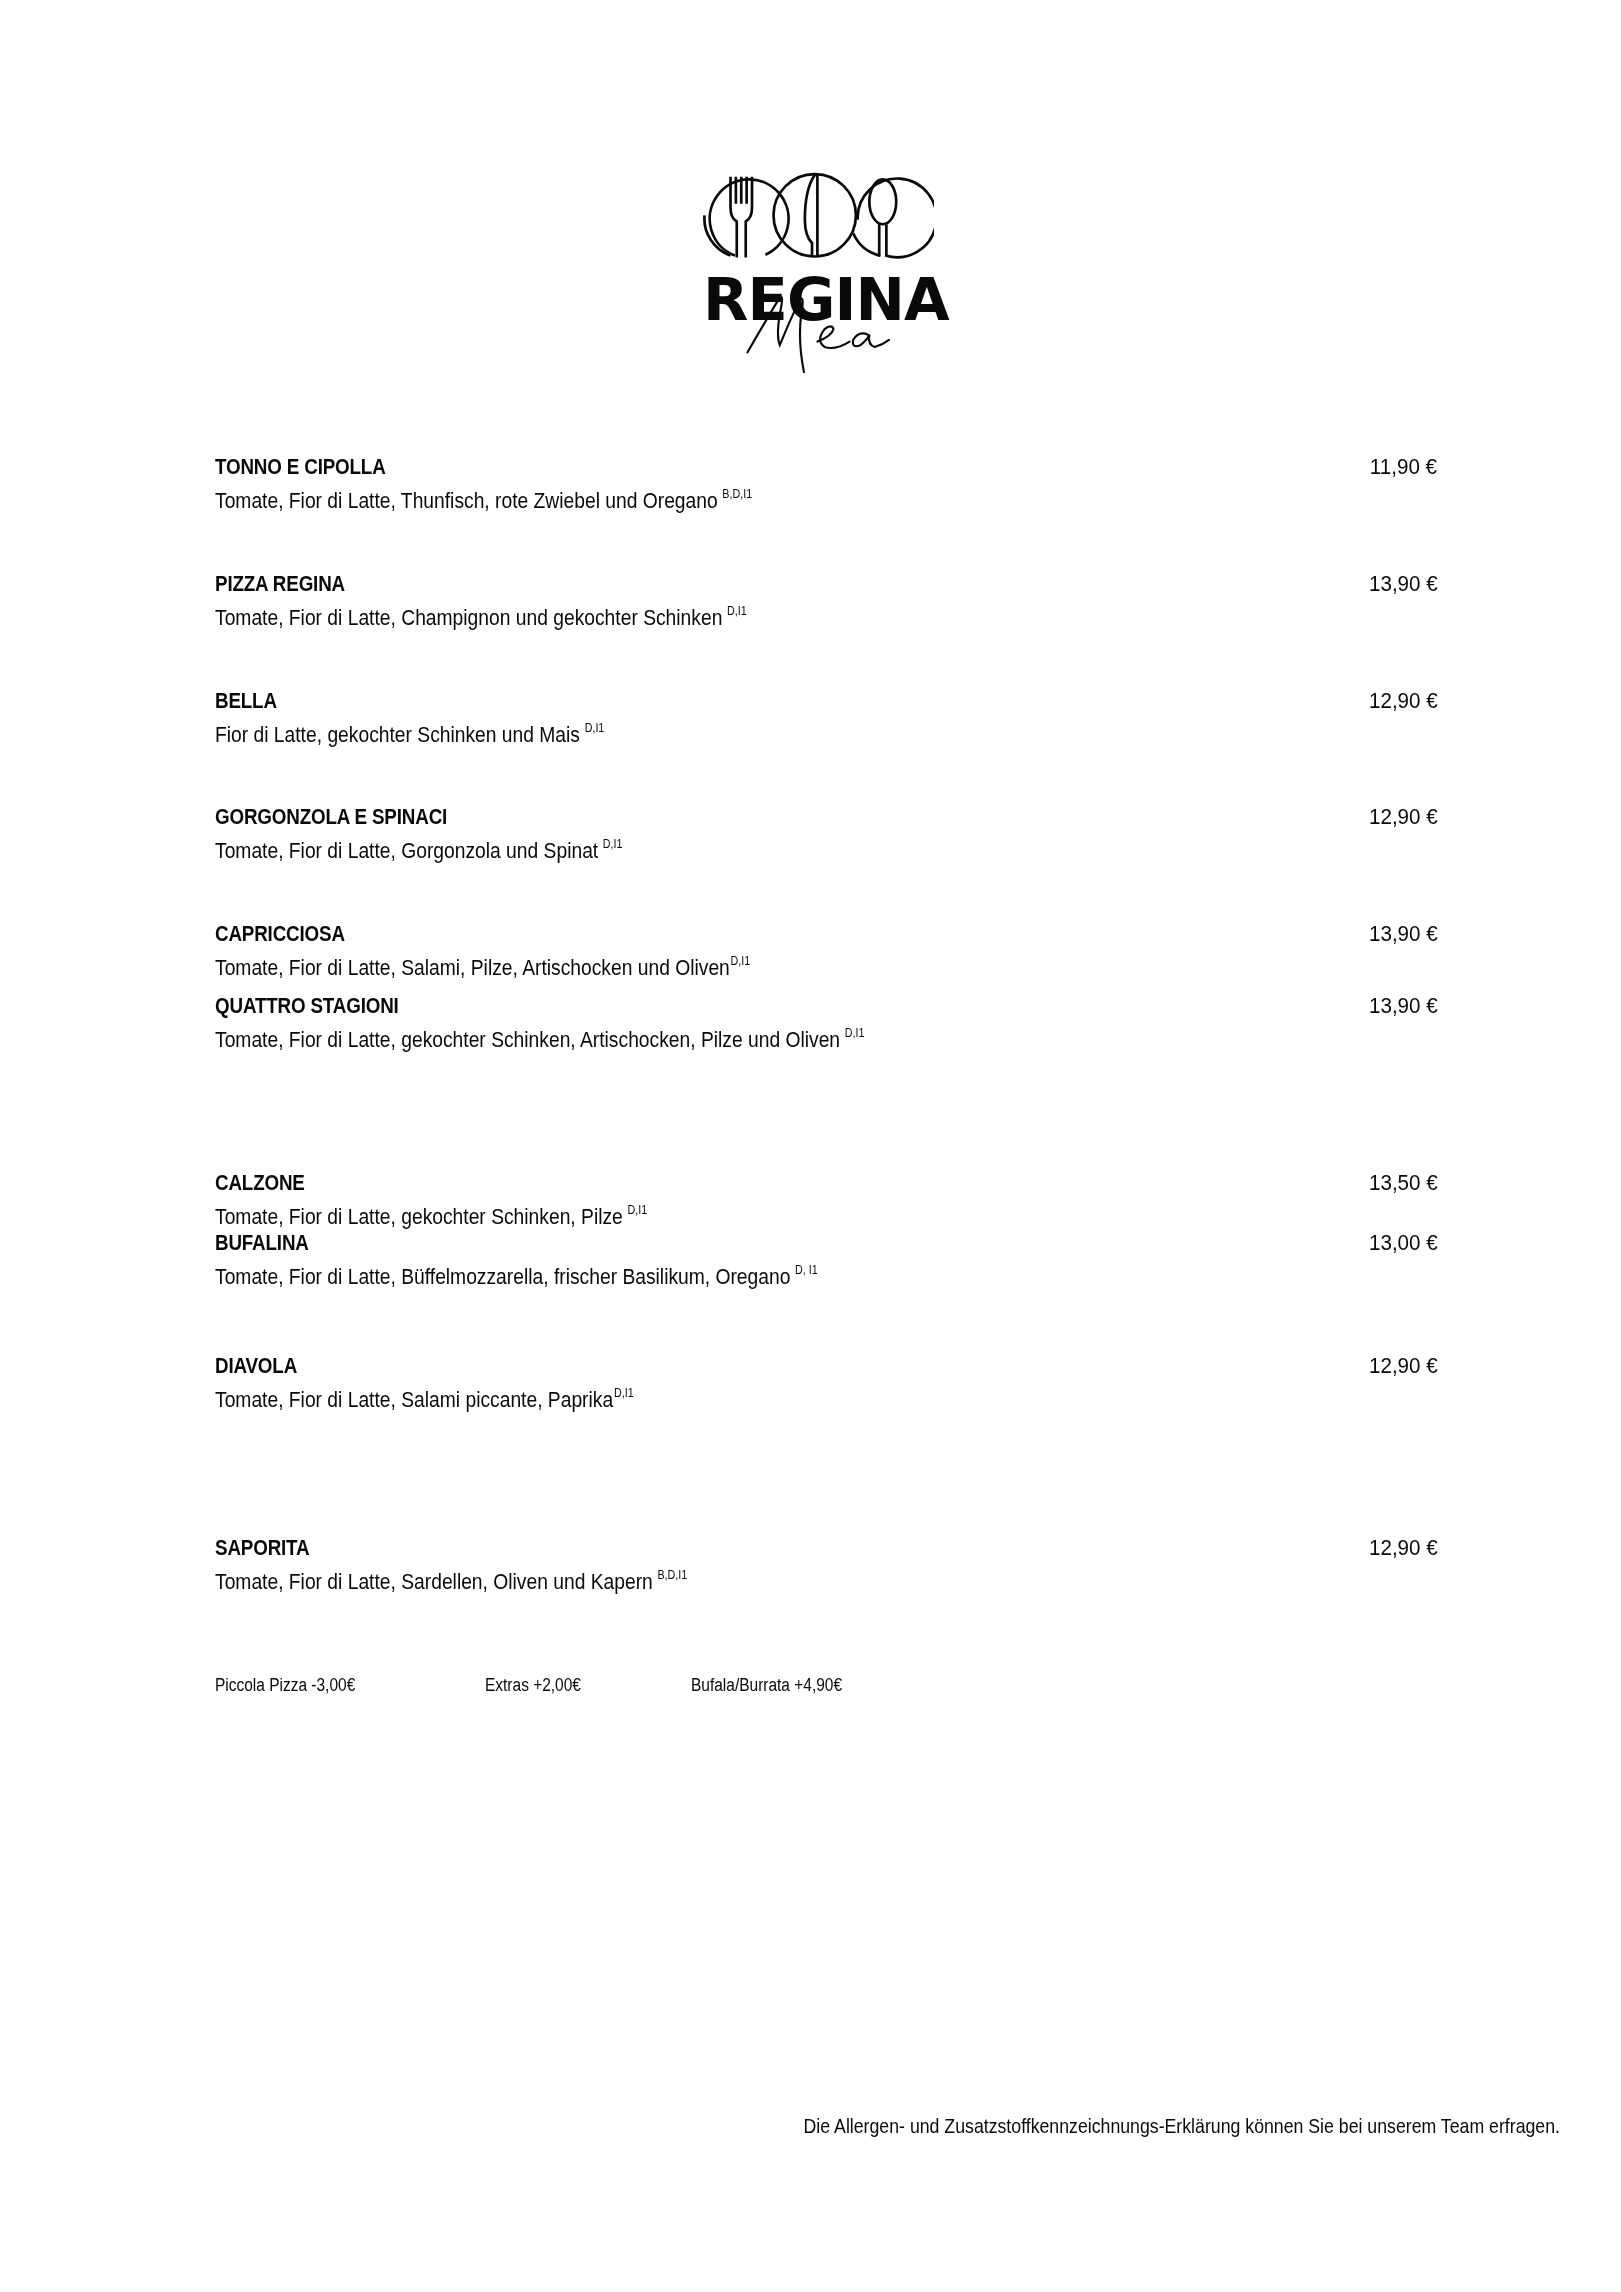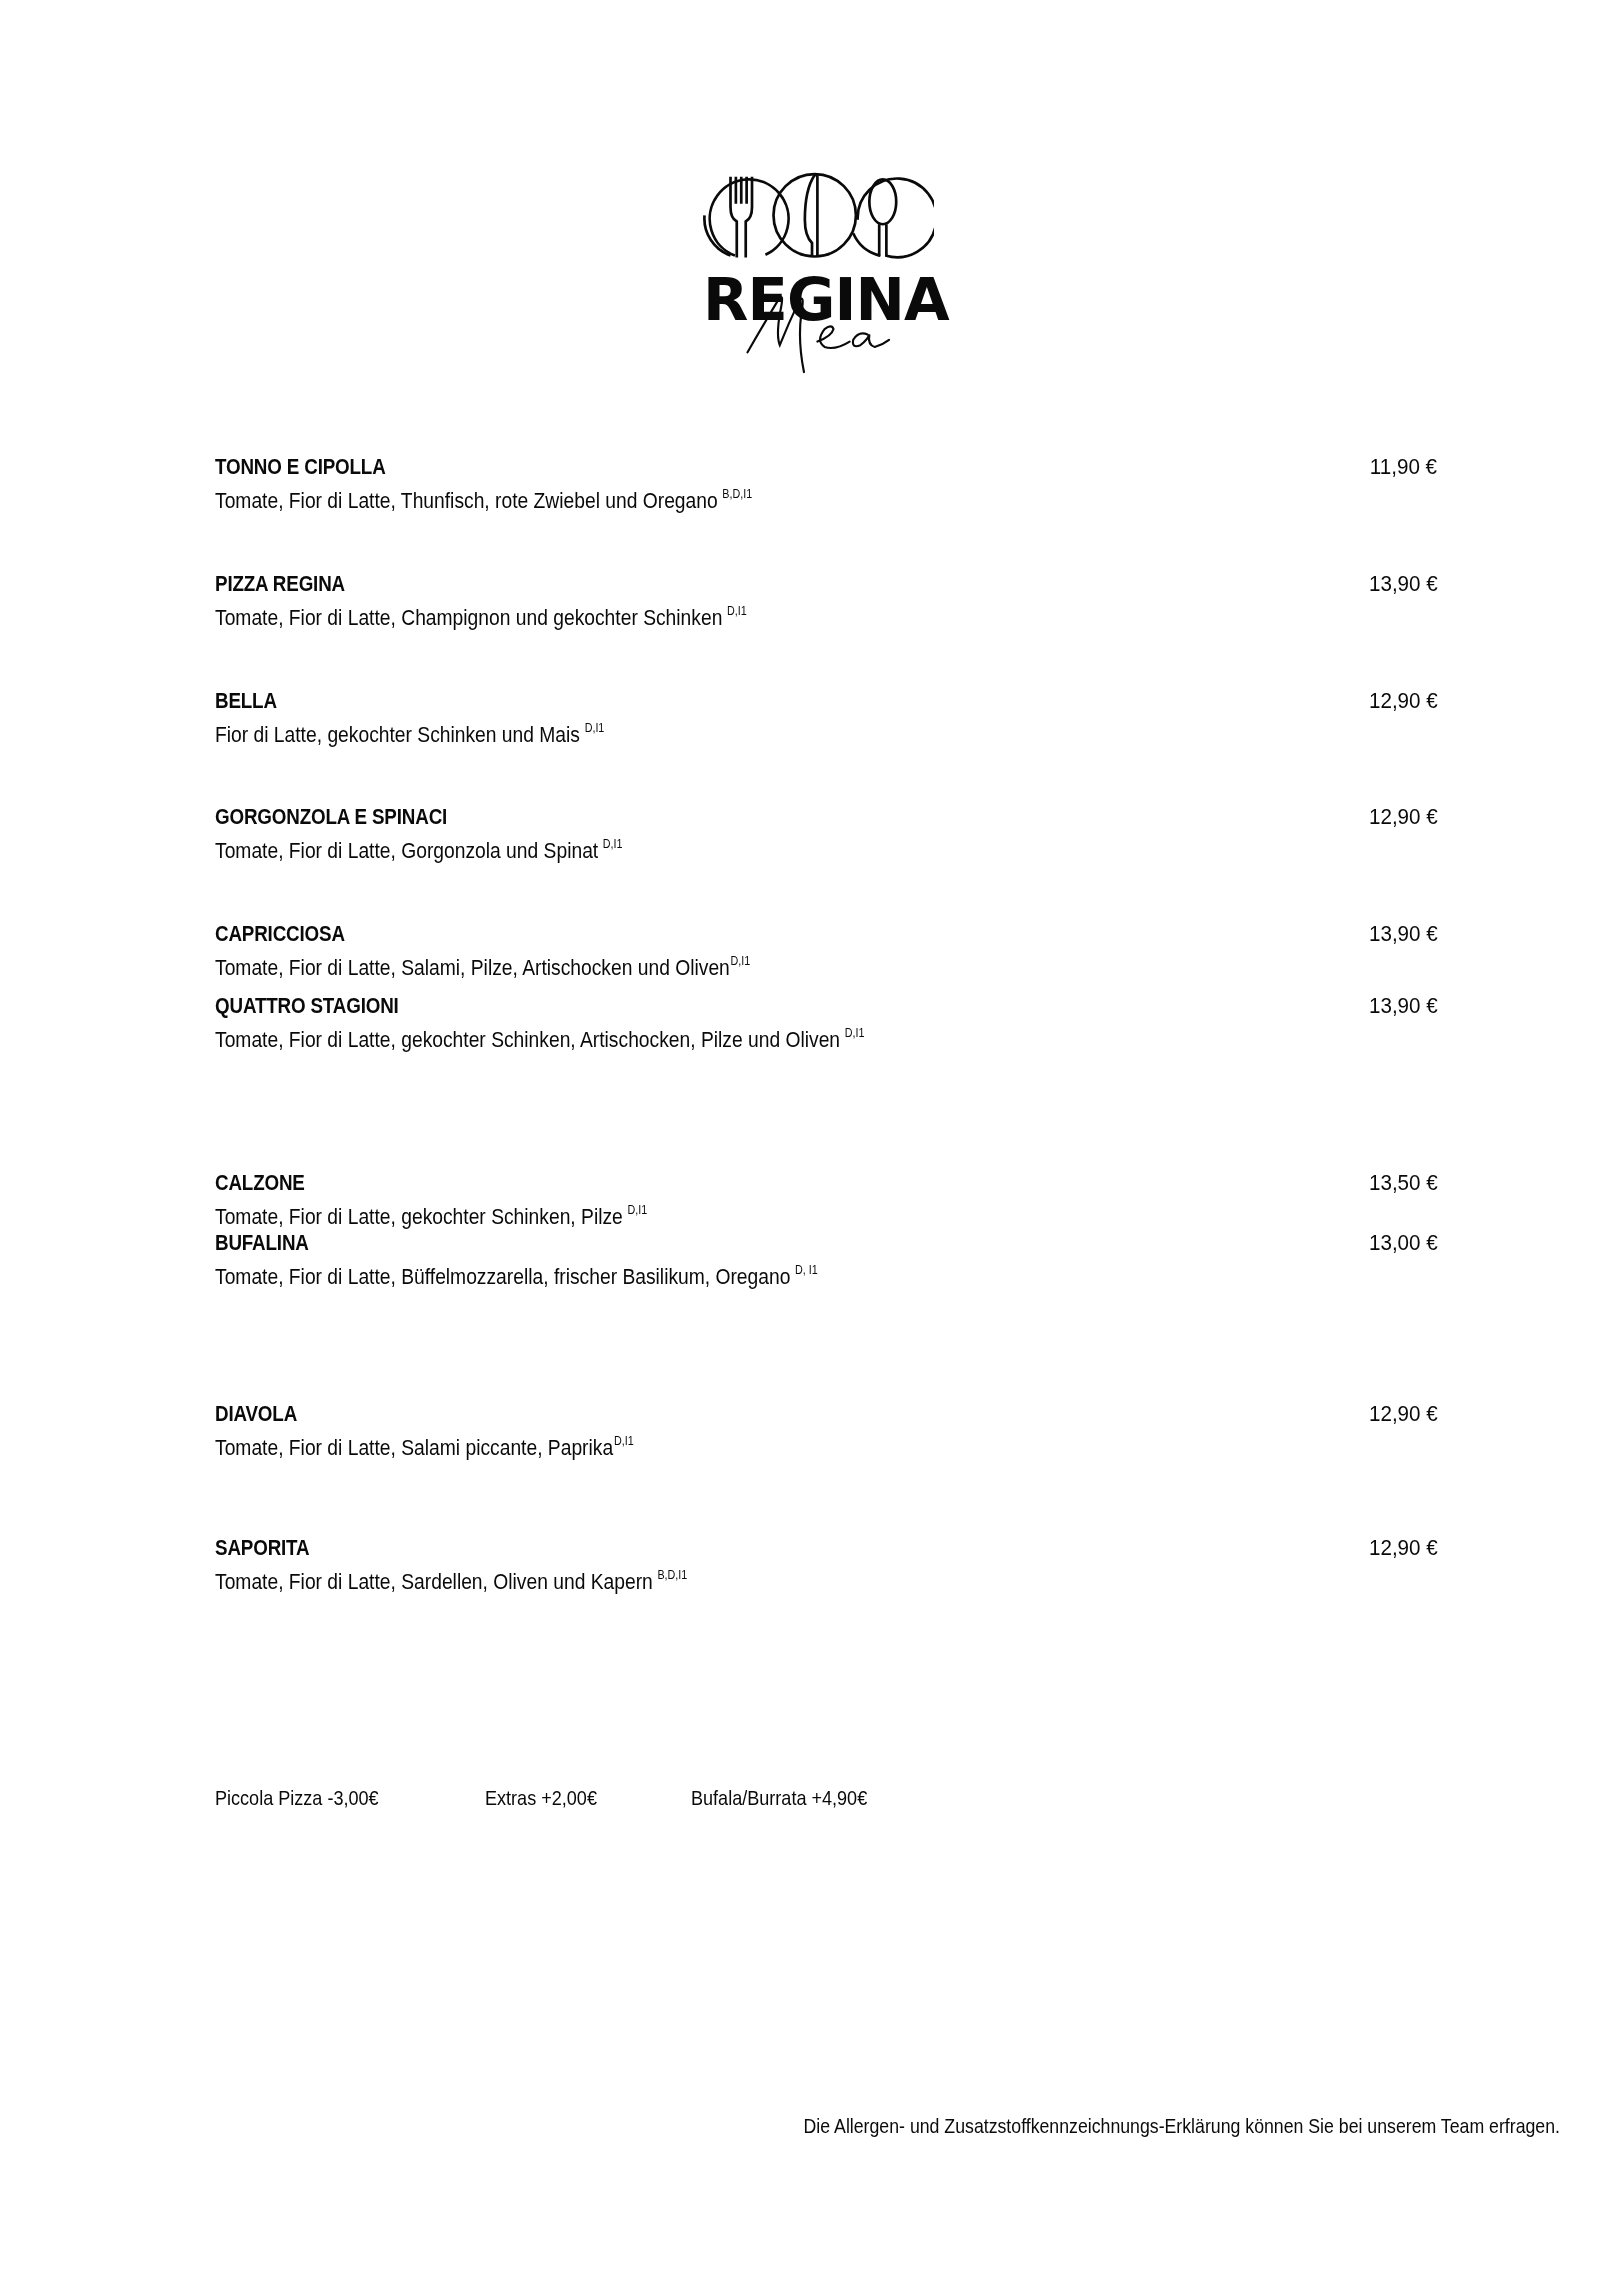--- a/index.html
+++ b/index.html
@@ -7,21 +7,21 @@
   .logo { position: absolute; left: 699px; top: 166px; width: 235px; height: 215px; }
   .logo svg { position: absolute; left: 0; top: 0; }
   .brand { position: absolute; left: 703px; top: 265px; width: 229px; text-align: center; font-family: "DejaVu Sans", sans-serif; font-weight: bold; font-size: 59px; line-height: 70px; letter-spacing: -0.9px; color: #0a0a0a; transform: scaleX(1.0); }
   .menu { position: absolute; left: 215px; top: 0; width: 1227px; }
   .item { position: absolute; left: 0; width: 1227px; height: 81px; }
   .title { position: absolute; left: 0; top: 0; font-weight: bold; font-size: 22.4px; line-height: 27px; white-space: nowrap; transform: scaleX(0.84); transform-origin: left top; letter-spacing: -0.2px; }
   .price { position: absolute; right: 4.5px; top: 0; font-size: 22.4px; line-height: 27px; white-space: nowrap; transform: scaleX(0.92); transform-origin: right top; }
   .desc { position: absolute; left: 0; top: 34px; font-size: 22.4px; line-height: 27px; white-space: nowrap; transform: scaleX(0.86); transform-origin: left top; }
   .desc sup { font-size: 12.5px; vertical-align: 0; position: relative; top: -9.9px; margin-left: 5.4px; }
   .desc sup.tight { margin-left: 0.9px; }
-  .extras { position: absolute; top: 1784px; left: 215px; font-size: 21px; line-height: 27px; white-space: nowrap; width: 806px; height: 27px; }
+  .extras { position: absolute; top: 1672px; left: 215px; font-size: 18px; line-height: 27px; white-space: nowrap; width: 806px; height: 27px; }
   .extras span { position: absolute; top: 0; transform: scaleX(0.86); transform-origin: left top; }
   .footer { position: absolute; top: 2113px; left: 0; width: 1622px; text-align: right; font-size: 20.6px; line-height: 25px; }
   .footer span { display: inline-block; transform: scaleX(0.86); transform-origin: center top; white-space: nowrap; margin-left: 48px; }
 </style>
 </head>
 <body>
 
 <div class="logo">
   <svg width="235" height="215" viewBox="0 0 262 240">
     <g fill="none" stroke="#0a0a0a" stroke-width="3">
@@ -98,21 +98,21 @@
     <span class="price">13,50 €</span>
     <span class="desc"><span>Tomate, Fior di Latte, gekochter Schinken, Pilze</span><sup>D,I1</sup></span>
   </div>
 
   <div class="item" style="top:1229px">
     <span class="title">BUFALINA</span>
     <span class="price">13,00 €</span>
     <span class="desc"><span>Tomate, Fior di Latte, Büffelmozzarella, frischer Basilikum, Oregano</span><sup>D, I1</sup></span>
   </div>
 
-  <div class="item" style="top:1400px">
+  <div class="item" style="top:1352px">
     <span class="title">DIAVOLA</span>
     <span class="price">12,90 €</span>
     <span class="desc"><span>Tomate, Fior di Latte, Salami piccante, Paprika</span><sup class="tight">D,I1</sup></span>
   </div>
 
   <div class="item" style="top:1534px">
     <span class="title">SAPORITA</span>
     <span class="price">12,90 €</span>
     <span class="desc"><span>Tomate, Fior di Latte, Sardellen, Oliven und Kapern</span><sup>B,D,I1</sup></span>
   </div>

